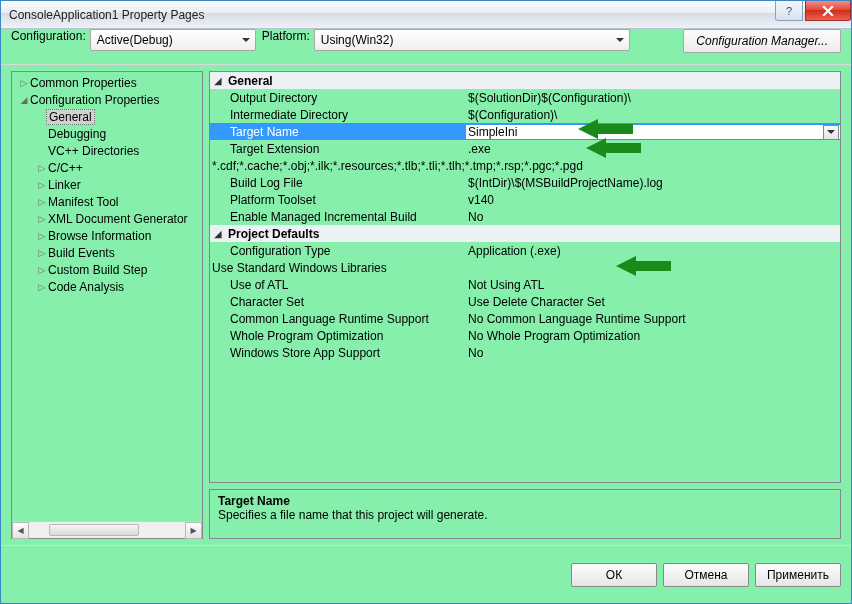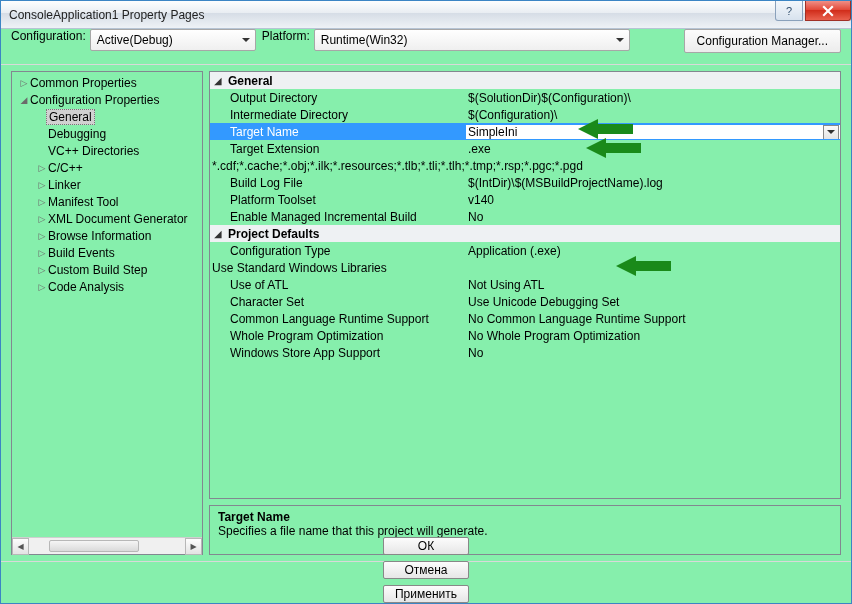--- a/index.html
+++ b/index.html
@@ -9,21 +9,21 @@
 .titlebar-text { flex: 1; color: #222; }
 .title-btns { display: flex; height: 100%; }
 .tbtn { width: 28px; height: 20px; margin-top: 0; display: flex; align-items: center; justify-content: center; border: 1px solid #8aa1bb; border-top: none; background: linear-gradient(#f3f7fb,#d7e2ee); font-family: sans-serif; font-size: 11px; color: #33506e; }
 .tbtn.help { border-radius: 0 0 0 3px; margin-right: 2px; }
 .tbtn.close { width: 46px; border-radius: 0 0 3px 0; background: linear-gradient(#f08f86,#e34b3b 45%,#cf2a18 46%,#e9614e); color: #fff; font-weight: bold; border-color: #a03026; }
 .tbtn.close svg { width: 12px; height: 12px; }
 .toolbar { height: 36px; display: flex; align-items: flex-start; padding: 0 10px; gap: 4px; border-bottom: 1px solid #d9d9d9; }
 .lbl { color: #000; }
 .combo { height: 22px; border: 1px solid #a7a7a7; background: linear-gradient(#fff,#efefef); padding: 0 18px 0 6px; display: flex; align-items: center; position: relative; border-radius: 2px; min-width: 80px; }
 .combo::after { content: ""; position: absolute; right: 5px; top: 50%; margin-top: -2px; border: 4px solid transparent; border-top-color: #333; }
-.cm-btn { height: 24px; padding: 0 12px; border: 1px solid #a7a7a7; background: linear-gradient(#fcfcfc,#ececec); border-radius: 2px; }
+.cm-btn { height: 24px; padding: 0 12px; border: 1px solid #a7a7a7; background: linear-gradient(#fcfcfc,#ececec); border-radius: 2px; font-style: italic; }
 .content { flex: 1; display: flex; padding: 6px 10px 6px 10px; gap: 6px; min-height: 0; }
 .tree-wrap { width: 192px; display: flex; flex-direction: column; border: 1px solid #828790; }
 .tree { flex: 1; overflow: hidden; padding: 2px 0; }
 .node { display: flex; align-items: center; height: 17px; padding-left: 4px; white-space: nowrap; }
 .node .tw { width: 12px; display: inline-flex; justify-content: center; color: #6b6b6b; font-size: 9px; }
 .node.sel > .txt { background: #d1d1d1; border: 1px dotted #777; padding: 0 2px; }
 .hscroll { height: 17px; background: #f0f0f0; border-top: 1px solid #cfcfcf; display: flex; align-items: center; }
 .hscroll .arrow { width: 17px; height: 17px; background: linear-gradient(#fdfdfd,#e3e3e3); border: 1px solid #b7b7b7; display: flex; align-items: center; justify-content: center; font-size: 8px; color: #555; }
 .hscroll .track { flex: 1; position: relative; height: 100%; }
 .hscroll .thumb { position: absolute; left: 20px; width: 90px; top: 2px; bottom: 2px; background: linear-gradient(#f5f5f5,#dadada); border: 1px solid #b7b7b7; border-radius: 2px; }
@@ -36,21 +36,21 @@
 .cell-name { width: 256px; padding-left: 20px; white-space: nowrap; overflow: hidden; }
 .row.cat .cell-name { padding-left: 0; }
 .cell-val { flex: 1; padding-left: 2px; white-space: nowrap; overflow: hidden; position: relative; }
 .cell-val.bold { font-weight: normal; }
 .dd-btn { position: absolute; right: 1px; top: 0; width: 16px; height: 15px; border: 1px solid #888; background: linear-gradient(#fafafa,#e5e5e5); display: flex; align-items: center; justify-content: center; }
 .dd-btn::after { content: ""; border: 4px solid transparent; border-top-color: #333; margin-top: 3px; }
 .arrow-annot { position: absolute; pointer-events: none; }
 .arrow-annot svg { display: block; }
 .descbox { border: 1px solid #828790; padding: 4px 8px; height: 50px; }
 .descbox .dt { font-weight: bold; }
-.buttons { height: 42px; display: flex; justify-content: flex-end; align-items: center; gap: 6px; padding: 0 10px; border-top: 1px solid #d9d9d9; flex-direction: column; }
+.buttons { height: 58px; display: flex; justify-content: flex-end; align-items: center; gap: 6px; padding: 0 10px; border-top: 1px solid #d9d9d9; }
 .btn { min-width: 86px; height: 24px; border: 1px solid #888; background: linear-gradient(#fcfcfc,#e6e6e6); border-radius: 2px; }
 </style>
 </head>
 <body>
 
 <div class="window">
   <div class="titlebar">
     <span class="titlebar-text">ConsoleApplication1 Property Pages</span>
     <div class="title-btns">
       <div class="tbtn help">?</div>
@@ -62,21 +62,21 @@
     </div>
   </div>
 
   <div class="toolbar">
     <span class="lbl">Configuration:</span>
     <div class="combo" style="width:166px">
       <span>Active(Debug)</span>
     </div>
     <span class="lbl" style="margin-left:2px">Platform:</span>
     <div class="combo" style="width:316px">
-      <span>Runtime(Win32)</span>
+      <span>Using(Win32)</span>
     </div>
     <div style="flex:1"></div>
     <button class="cm-btn">Configuration Manager...</button>
   </div>
 
   <div class="content">
     <div class="tree-wrap">
       <div class="tree">
         <div class="node" style="padding-left:6px">
             <span class="tw">▷</span>
@@ -187,21 +187,21 @@
           </div>
         <div class="row">
             <span class="cell-val">Use Standard Windows Libraries</span>
           </div>
         <div class="row">
             <span class="cell-name">Use of ATL</span>
             <span class="cell-val">Not Using ATL</span>
           </div>
         <div class="row">
             <span class="cell-name">Character Set</span>
-            <span class="cell-val bold">Use Unicode Debugging Set</span>
+            <span class="cell-val bold">Use Delete Character Set</span>
           </div>
         <div class="row">
             <span class="cell-name">Common Language Runtime Support</span>
             <span class="cell-val">No Common Language Runtime Support</span>
           </div>
         <div class="row">
             <span class="cell-name">Whole Program Optimization</span>
             <span class="cell-val">No Whole Program Optimization</span>
           </div>
         <div class="row">

